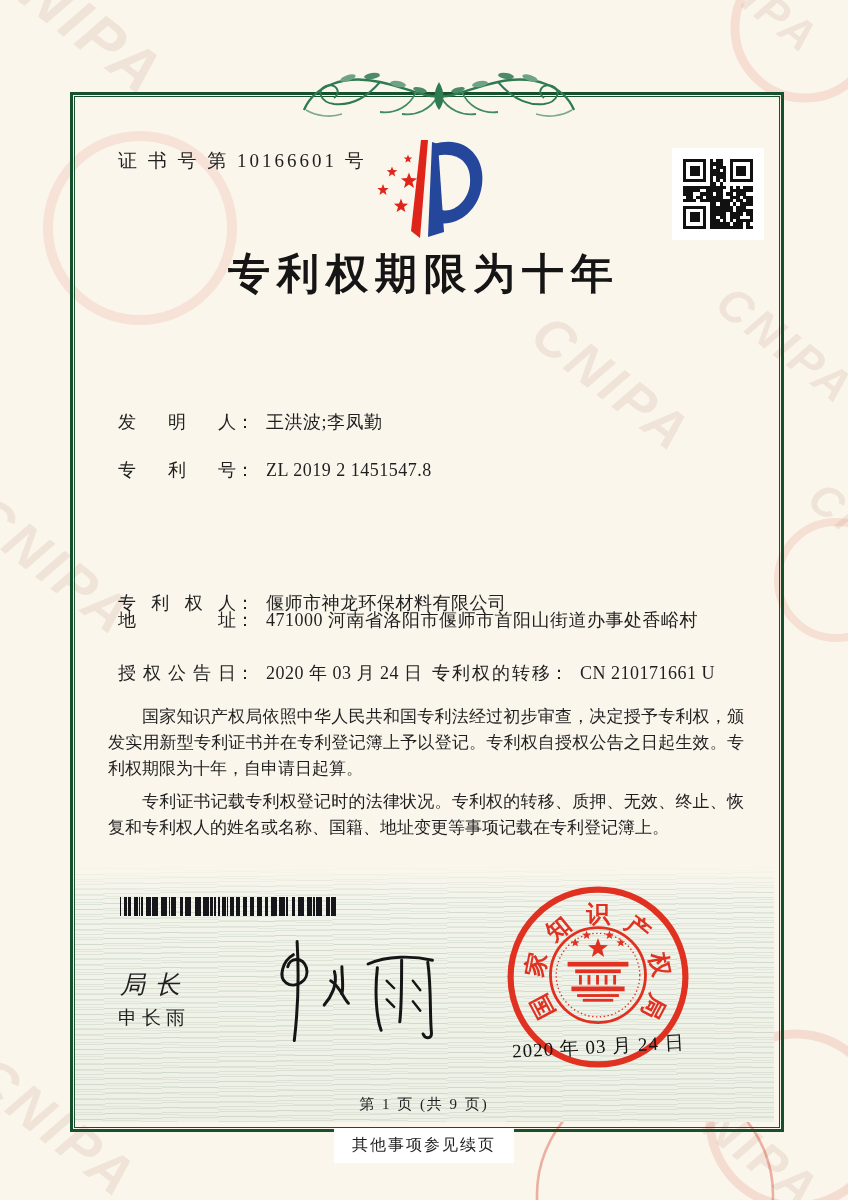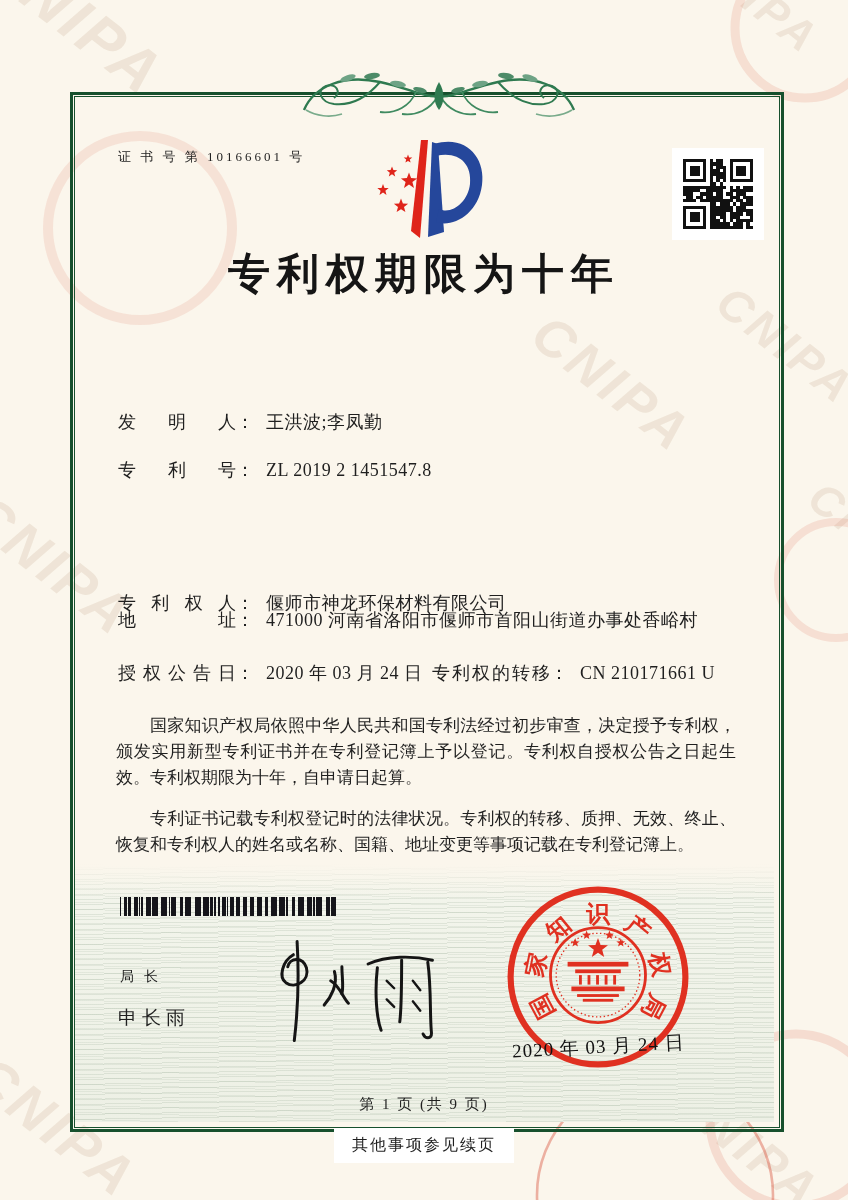--- a/index.html
+++ b/index.html
@@ -7,39 +7,39 @@
         font-family:"Liberation Serif","DejaVu Serif",serif;color:#1f1f1f;}
   .abs{position:absolute;}
   
   .wm{position:absolute;font-family:"Liberation Sans","DejaVu Sans",sans-serif;font-weight:bold;
       font-style:italic;color:#ebdfd0;letter-spacing:4px;z-index:0;white-space:nowrap;opacity:.75;}
   
   .frame{position:absolute;left:70px;top:92px;width:708px;height:1034px;
          border:3px solid var(--border-green,#17502d);z-index:1;}
   .frame-inner{position:absolute;left:1px;top:1px;right:1px;bottom:1px;
                border:1px solid var(--border-green,#17502d);}
-  .cert-number{position:absolute;left:118px;top:148px;font-size:13px;letter-spacing:3px;z-index:2;}
+  .cert-number{position:absolute;left:118px;top:148px;font-size:19px;letter-spacing:3px;z-index:2;}
   .title{position:absolute;left:0;right:0;top:246px;text-align:center;font-size:42px;font-weight:bold;
          letter-spacing:7px;color:#151515;z-index:2;}
   .frow{position:absolute;left:118px;font-size:18px;white-space:nowrap;z-index:2;}
   .flabel{display:inline-block;width:118px;text-align:justify;text-align-last:justify;}
   .fvalue{margin-left:12px;letter-spacing:.5px;}
   .grant2{position:absolute;left:314px;top:0;}
   .paras{position:absolute;left:100px;top:697px;width:652px;font-size:17px;line-height:1.52;
          text-align:justify;z-index:2;}
-  .paras p{margin:16px;text-indent:2em;}
+  .paras p{margin:8px;text-indent:2em;font-family:Liberation Mono, monospace;}
   .waves{position:absolute;left:74px;top:864px;width:700px;height:258px;z-index:0;
      background:
        linear-gradient(180deg,#fbf6ec 0,rgba(251,246,236,0) 36px),
        repeating-linear-gradient(179deg,rgba(150,170,148,.22) 0 1px,rgba(0,0,0,0) 1px 5px),
        repeating-linear-gradient(181.5deg,rgba(150,170,148,.16) 0 1px,rgba(0,0,0,0) 1px 7px),
        linear-gradient(#f3f5ec,#edf0e5);}
   #barcode{position:absolute;left:120px;top:897px;width:224px;height:19px;display:flex;z-index:2;}
   #barcode span{flex:none;height:100%;}
-  .director-title{position:absolute;left:120px;top:968px;font-size:14px;letter-spacing:10px;z-index:2;}
+  .director-title{position:absolute;left:120px;top:968px;font-size:25px;letter-spacing:10px;z-index:2;font-style:italic;}
   .director-name{position:absolute;left:118px;top:1005px;font-size:19px;letter-spacing:5px;z-index:2;}
   .seal-date{position:absolute;left:512px;top:1034px;font-size:19px;letter-spacing:1px;color:#131313;
              transform:rotate(-3deg);z-index:4;white-space:nowrap;}
   .page-indicator{position:absolute;left:70px;width:708px;top:1095px;text-align:center;font-size:15px;
                   letter-spacing:2px;z-index:2;}
   .note-wrap{position:absolute;left:0;right:0;top:1128px;text-align:center;z-index:2;}
   .note{display:inline-block;background:#fff;padding:7px 18px;font-size:16px;letter-spacing:2px;}
   .qr-patch{position:absolute;left:672px;top:148px;width:92px;height:92px;background:#fff;z-index:2;}
   svg{display:block;}
 </style>

